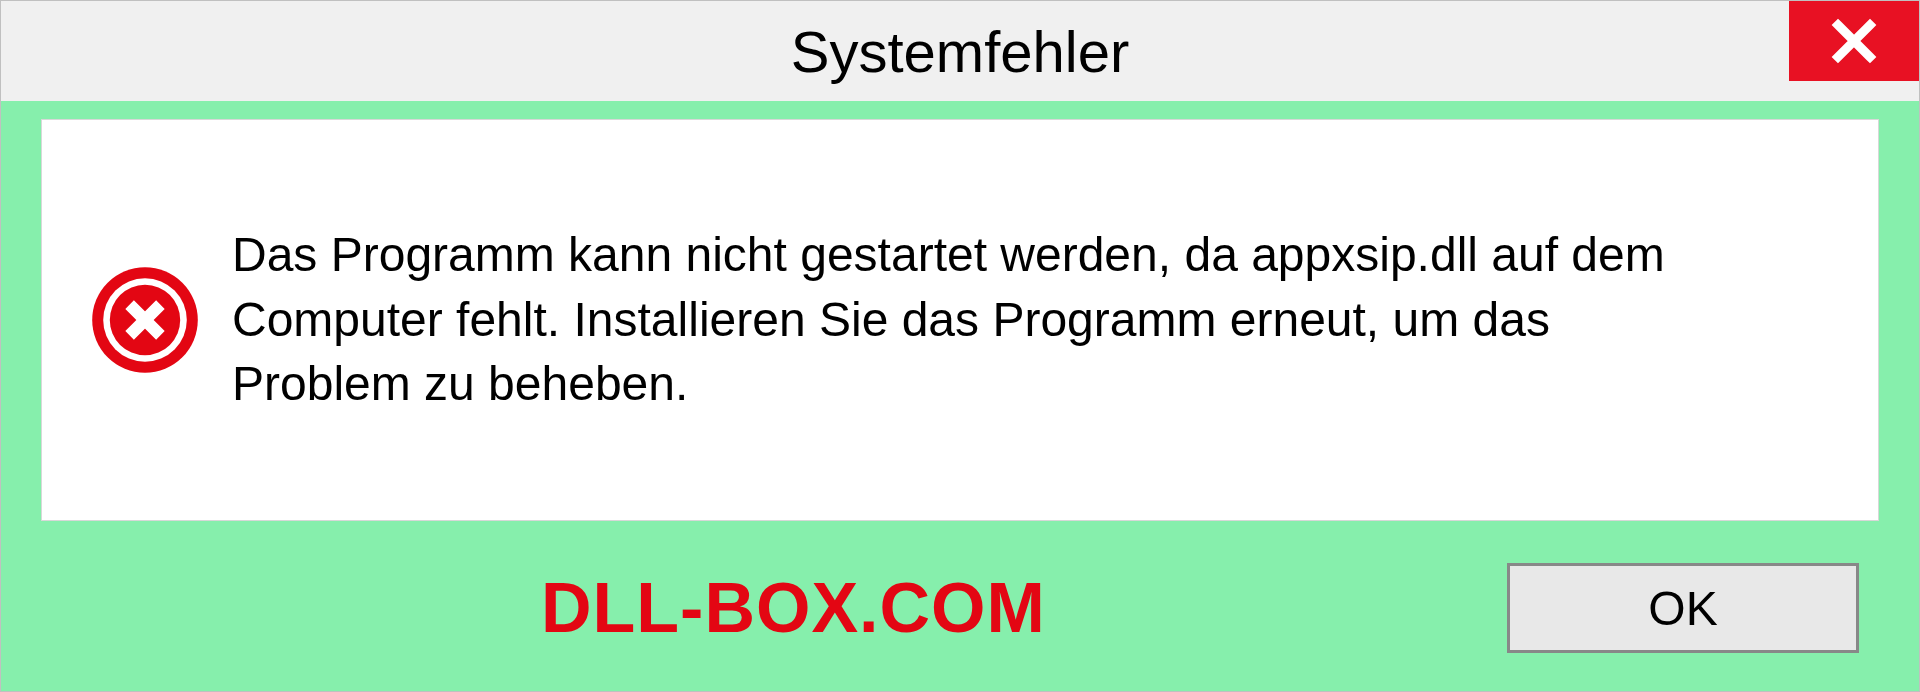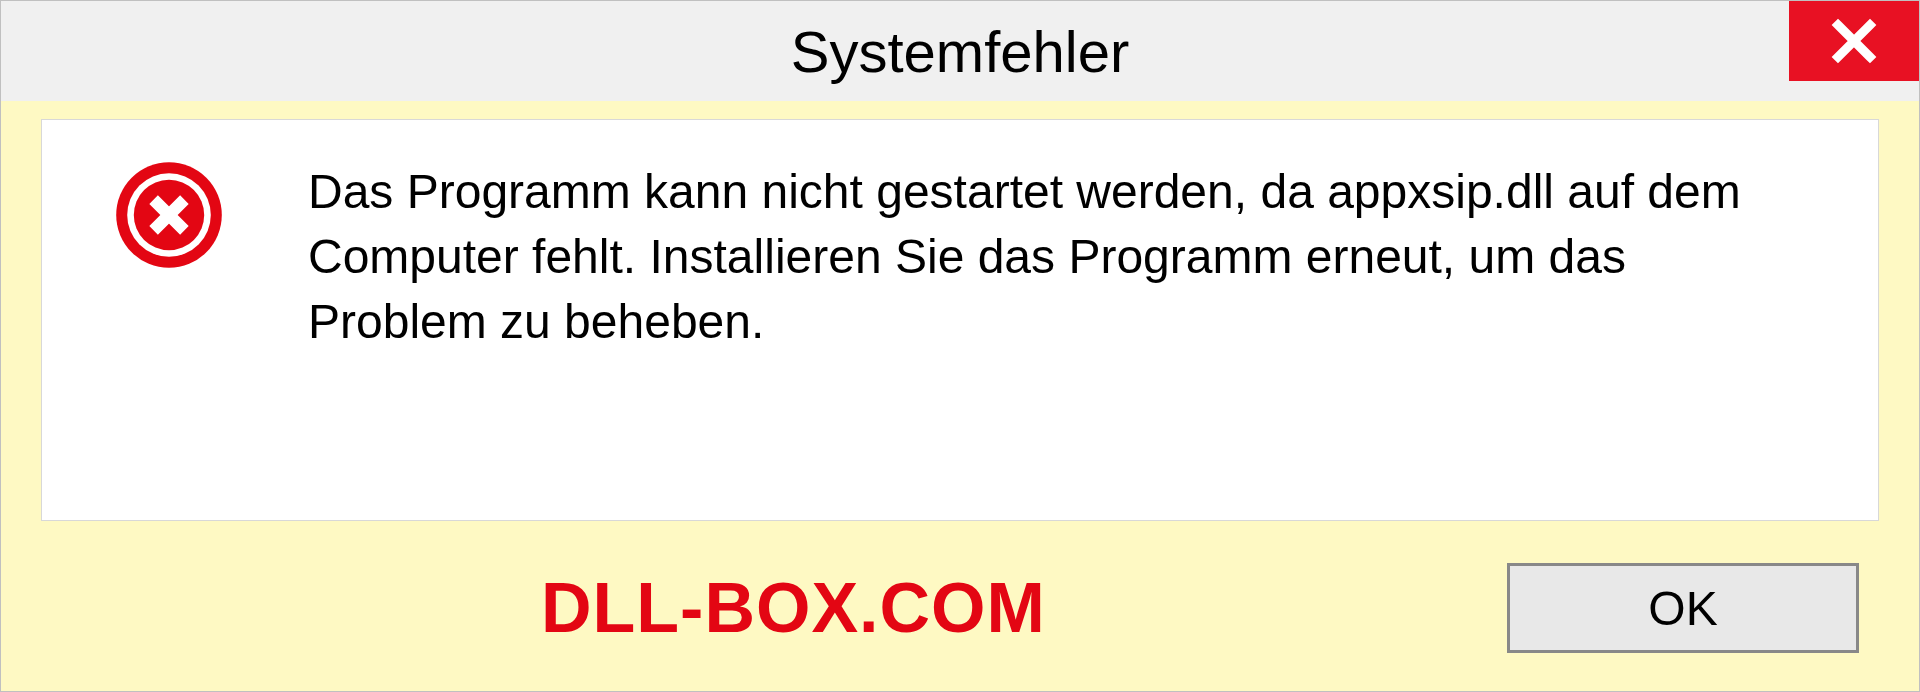--- a/index.html
+++ b/index.html
@@ -10,21 +10,21 @@
     body {
       font-family: "Segoe UI", Tahoma, Arial, sans-serif;
       background: #f5f5f5;
       width: 1920px;
       height: 692px;
       overflow: hidden;
     }
     .dialog {
       width: 1920px;
       height: 692px;
-      background: #fef9c3;
+      background: #86efac;
       border: 1px solid #c0c0c0;
       position: relative;
       display: flex;
       flex-direction: column;
     }
     .titlebar {
       height: 100px;
       display: flex;
       align-items: center;
       justify-content: center;
@@ -51,22 +51,23 @@
     .close-btn svg {
       width: 48px;
       height: 48px;
     }
     .content-panel {
       margin: 18px 40px 0 40px;
       background: #ffffff;
       border: 1px solid #d8d8d8;
       flex: 1;
       display: flex;
-      padding: 40px 72px;
-      gap: 84px;
+      align-items: center;
+      padding: 40px 48px;
+      gap: 32px;
     }
     .error-icon {
       width: 110px;
       height: 110px;
       flex-shrink: 0;
     }
     .message-text {
       font-size: 48px;
       line-height: 1.35;
       color: #000;

